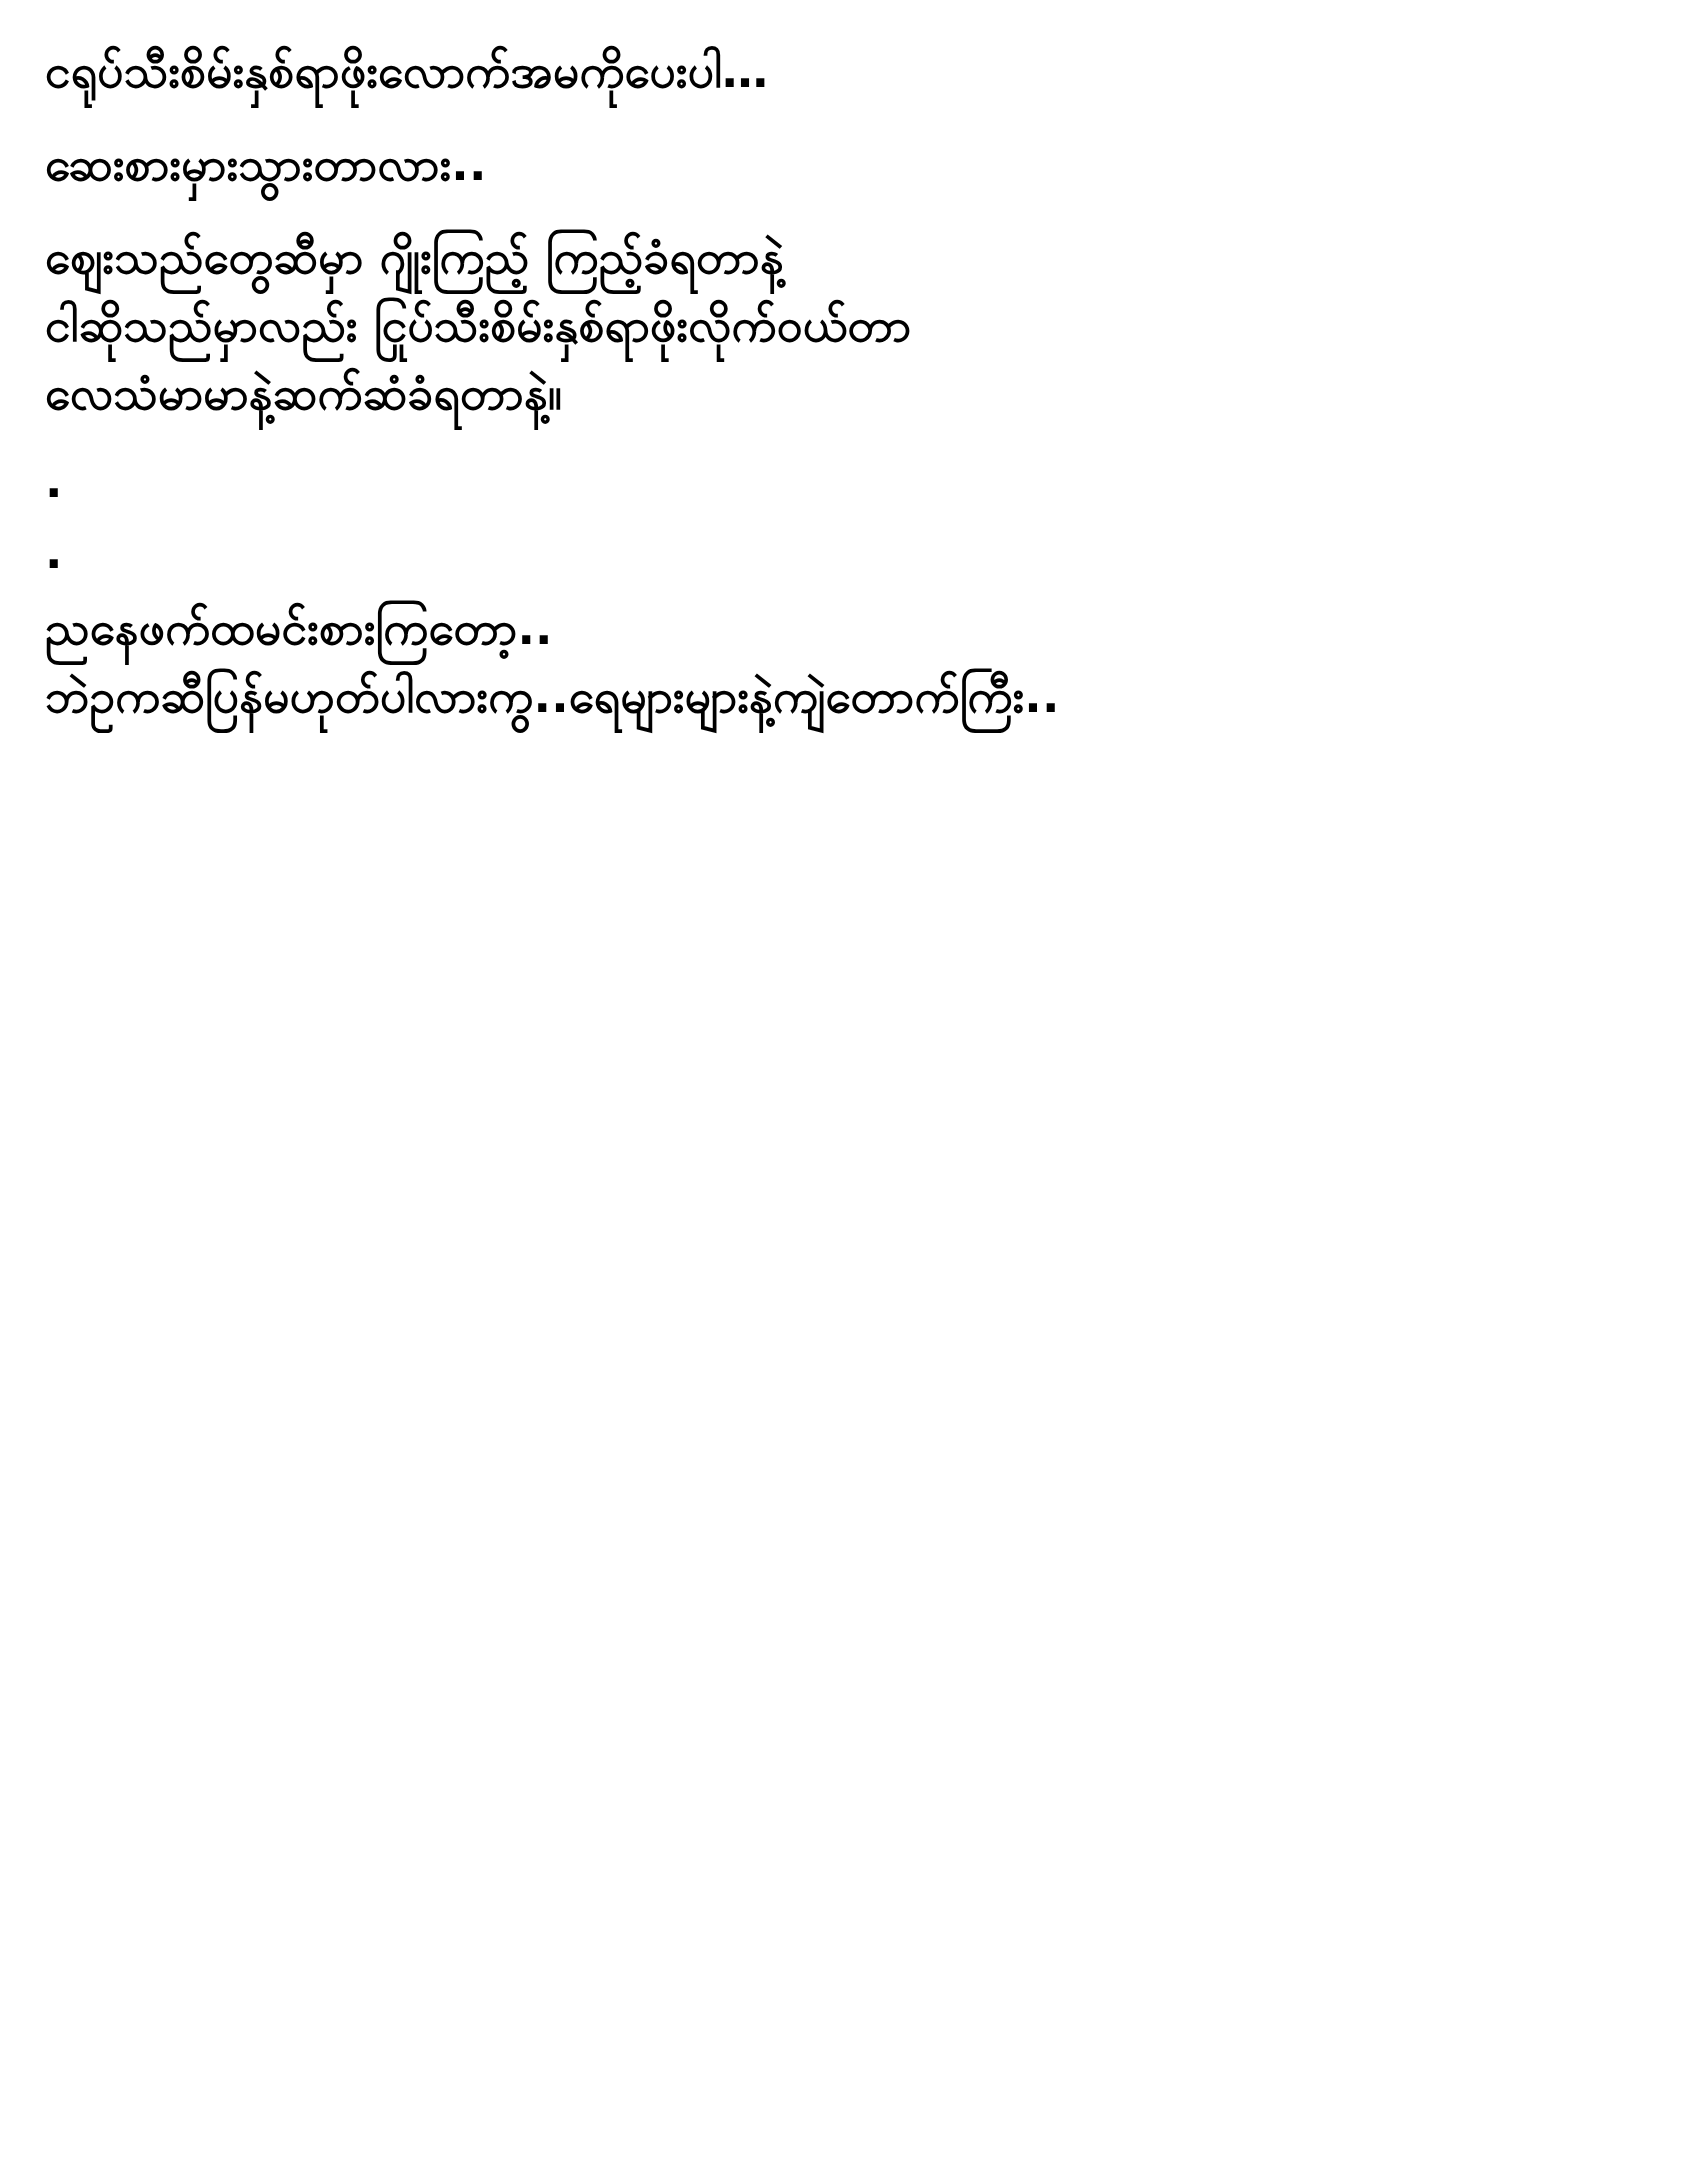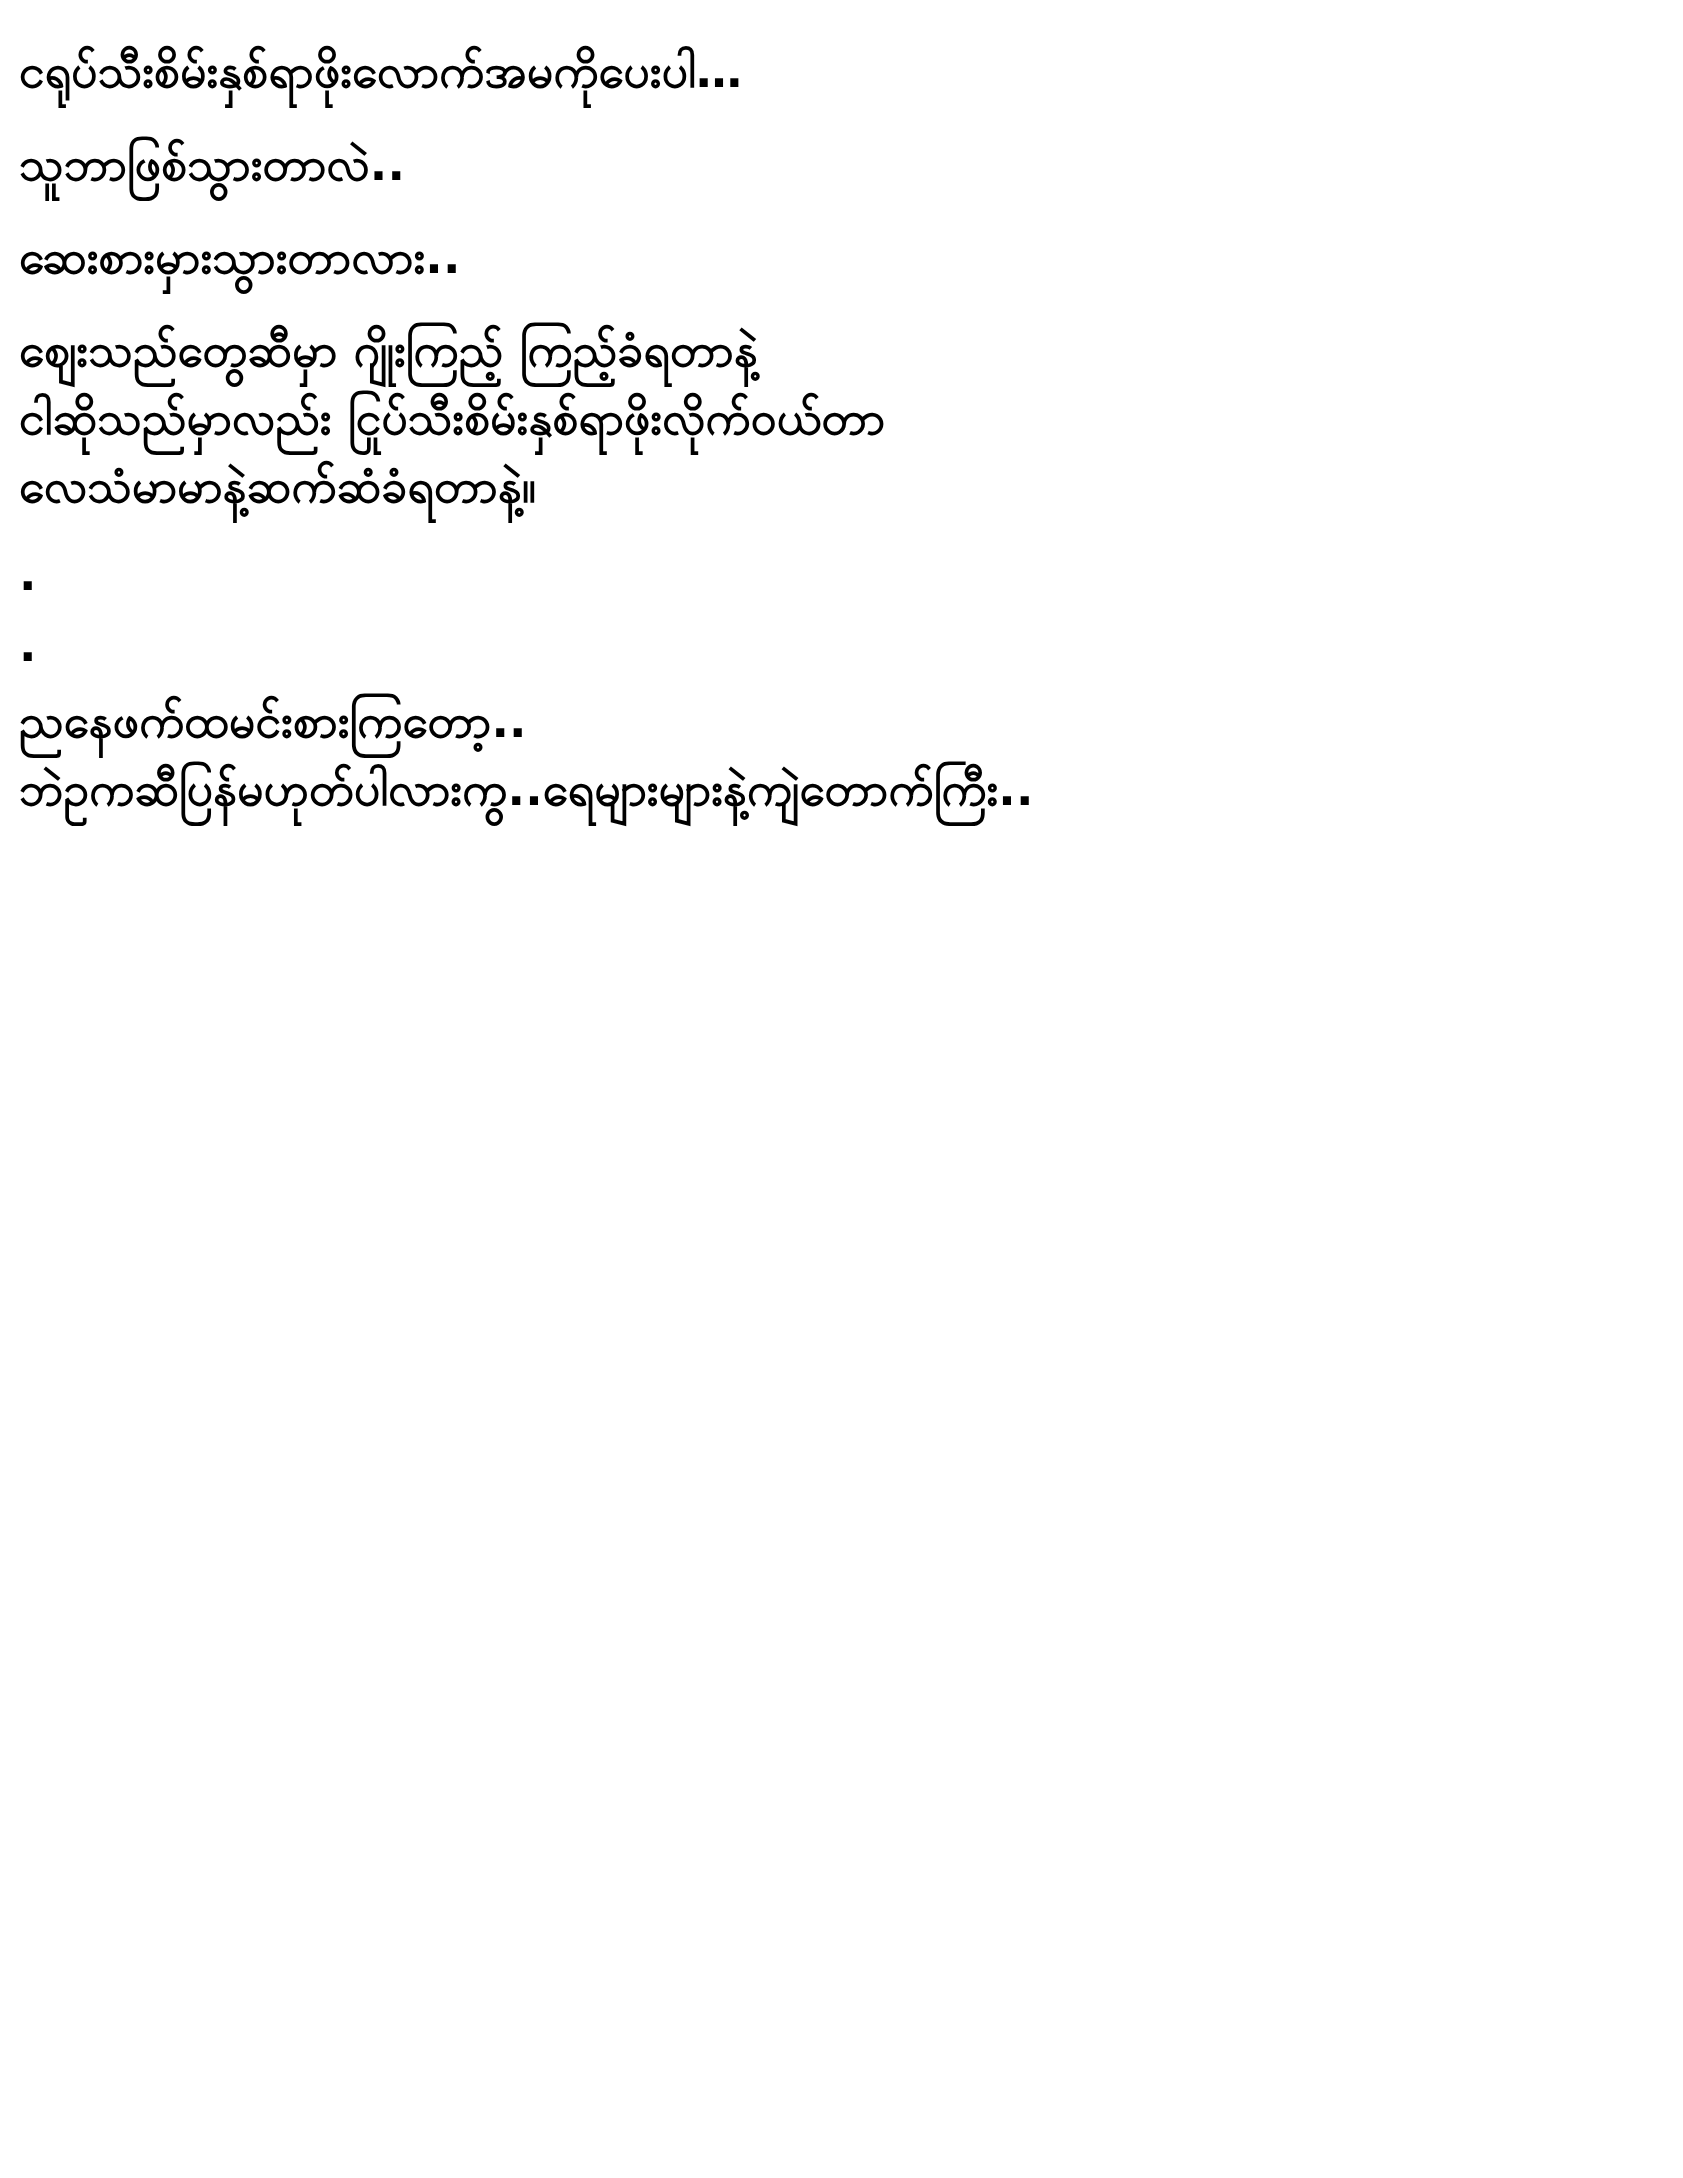--- a/index.html
+++ b/index.html
@@ -11,21 +11,21 @@
     width: 1683px;
     height: 2178px;
     font-family: "DejaVu Sans", "Liberation Sans", sans-serif;
     color: #000000;
     overflow: hidden;
   }
   .page {
     box-sizing: border-box;
     width: 1341px;
     height: 2178px;
-    padding: 48px 59px 0 19px;
+    padding: 48px 59px 0 45px;
     background: #ffffff;
   }
   .doc-body {
     display: block;
   }
   .line {
     font-size: 46px;
     line-height: 1.0;
     font-weight: 700;
     letter-spacing: 0.2px;
@@ -45,21 +45,20 @@
   .line.last {
     margin-bottom: 3px;
   }
 </style>
 </head>
 <body>
 
 <div class="page">
   <div class="doc-body">
     <p class="line">ငရုပ်သီးစိမ်းနှစ်ရာဖိုးလောက်အမကိုပေးပါ…</p>
-    <p class="line">သူဘာဖြစ်သွားတာလဲ..</p>
     <p class="line">ဆေးစားမှားသွားတာလား..</p>
     <p class="line tight">ဈေးသည်တွေဆီမှာ ဂျိုးကြည့် ကြည့်ခံရတာနဲ့</p>
     <p class="line tight">ငါဆိုသည်မှာလည်း ငြုပ်သီးစိမ်းနှစ်ရာဖိုးလိုက်ဝယ်တာ</p>
     <p class="line">လေသံမာမာနဲ့ဆက်ဆံခံရတာနဲ့။</p>
     <p class="line dot">.</p>
     <p class="line dot">.</p>
     <p class="line tight">ညနေဖက်ထမင်းစားကြတော့..</p>
     <p class="line last">ဘဲဥကဆီပြန်မဟုတ်ပါလားကွ..ရေများများနဲ့ကျဲတောက်ကြီး..</p>
   </div>
 </div>

